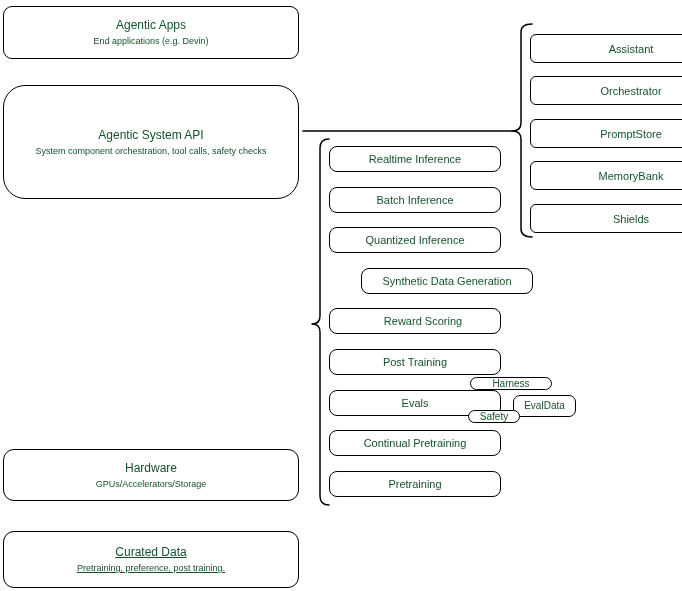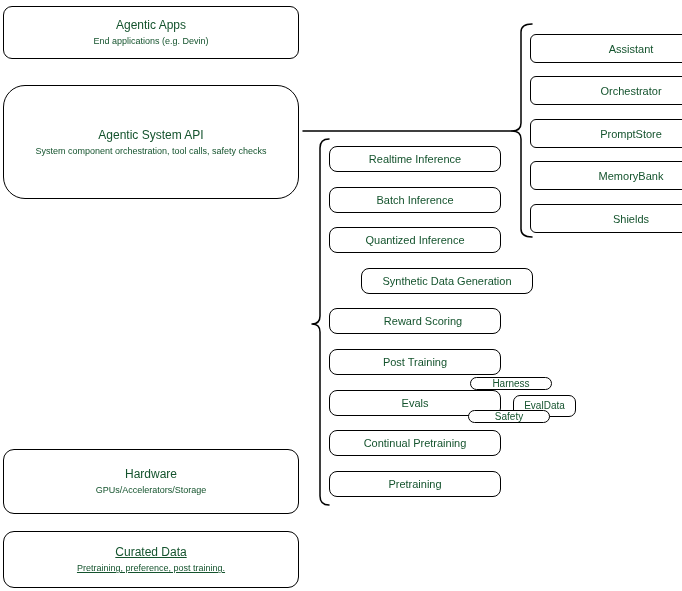--- a/index.html
+++ b/index.html
@@ -72,21 +72,21 @@
     <div class="subtitle">End applications (e.g. Devin)</div>
   </div>
 
   <div class="box stack-box" style="top:85px; height:114px; border-radius:22px;">
     <div class="title">Agentic System API</div>
     <div class="subtitle">System component orchestration, tool calls, safety checks</div>
   </div>
 
 
 
-  <div class="box stack-box" style="top:449px; height:65px; border-radius:11px;">
+  <div class="box stack-box" style="top:449px; height:52px; border-radius:11px;">
     <div class="title">Hardware</div>
     <div class="subtitle">GPUs/Accelerators/Storage</div>
   </div>
 
   <div class="box stack-box" style="top:531px; height:57px; border-radius:11px;text-decoration:underline;">
     <div class="title">Curated Data</div>
     <div class="subtitle">Pretraining, preference, post training.</div>
   </div>
 
   <div class="box mid-box" style="top:146px;">
@@ -116,21 +116,21 @@
   <div class="box mid-box" style="top:471px;">
     <span>Pretraining</span>
   </div>
 
   <div class="tag" style="left:470px; top:377px; width:82px; height:13px;">
     <span>Harness</span>
   </div>
   <div class="tag" style="left:466px; top:395px; width:63px; height:22px;margin-left:47px;">
     <span>EvalData</span>
   </div>
-  <div class="tag" style="left:468px; top:410px; width:82px; height:13px;align-items:center;">
+  <div class="tag" style="left:468px; top:410px; width:52px; height:13px;align-items:center;">
     <span>Safety</span>
   </div>
 
   <div class="box right-box" style="top:34px;">
     <span>Assistant</span>
   </div>
   <div class="box right-box" style="top:119px;">
     <span>PromptStore</span>
   </div>
   <div class="box right-box" style="top:76px;">

